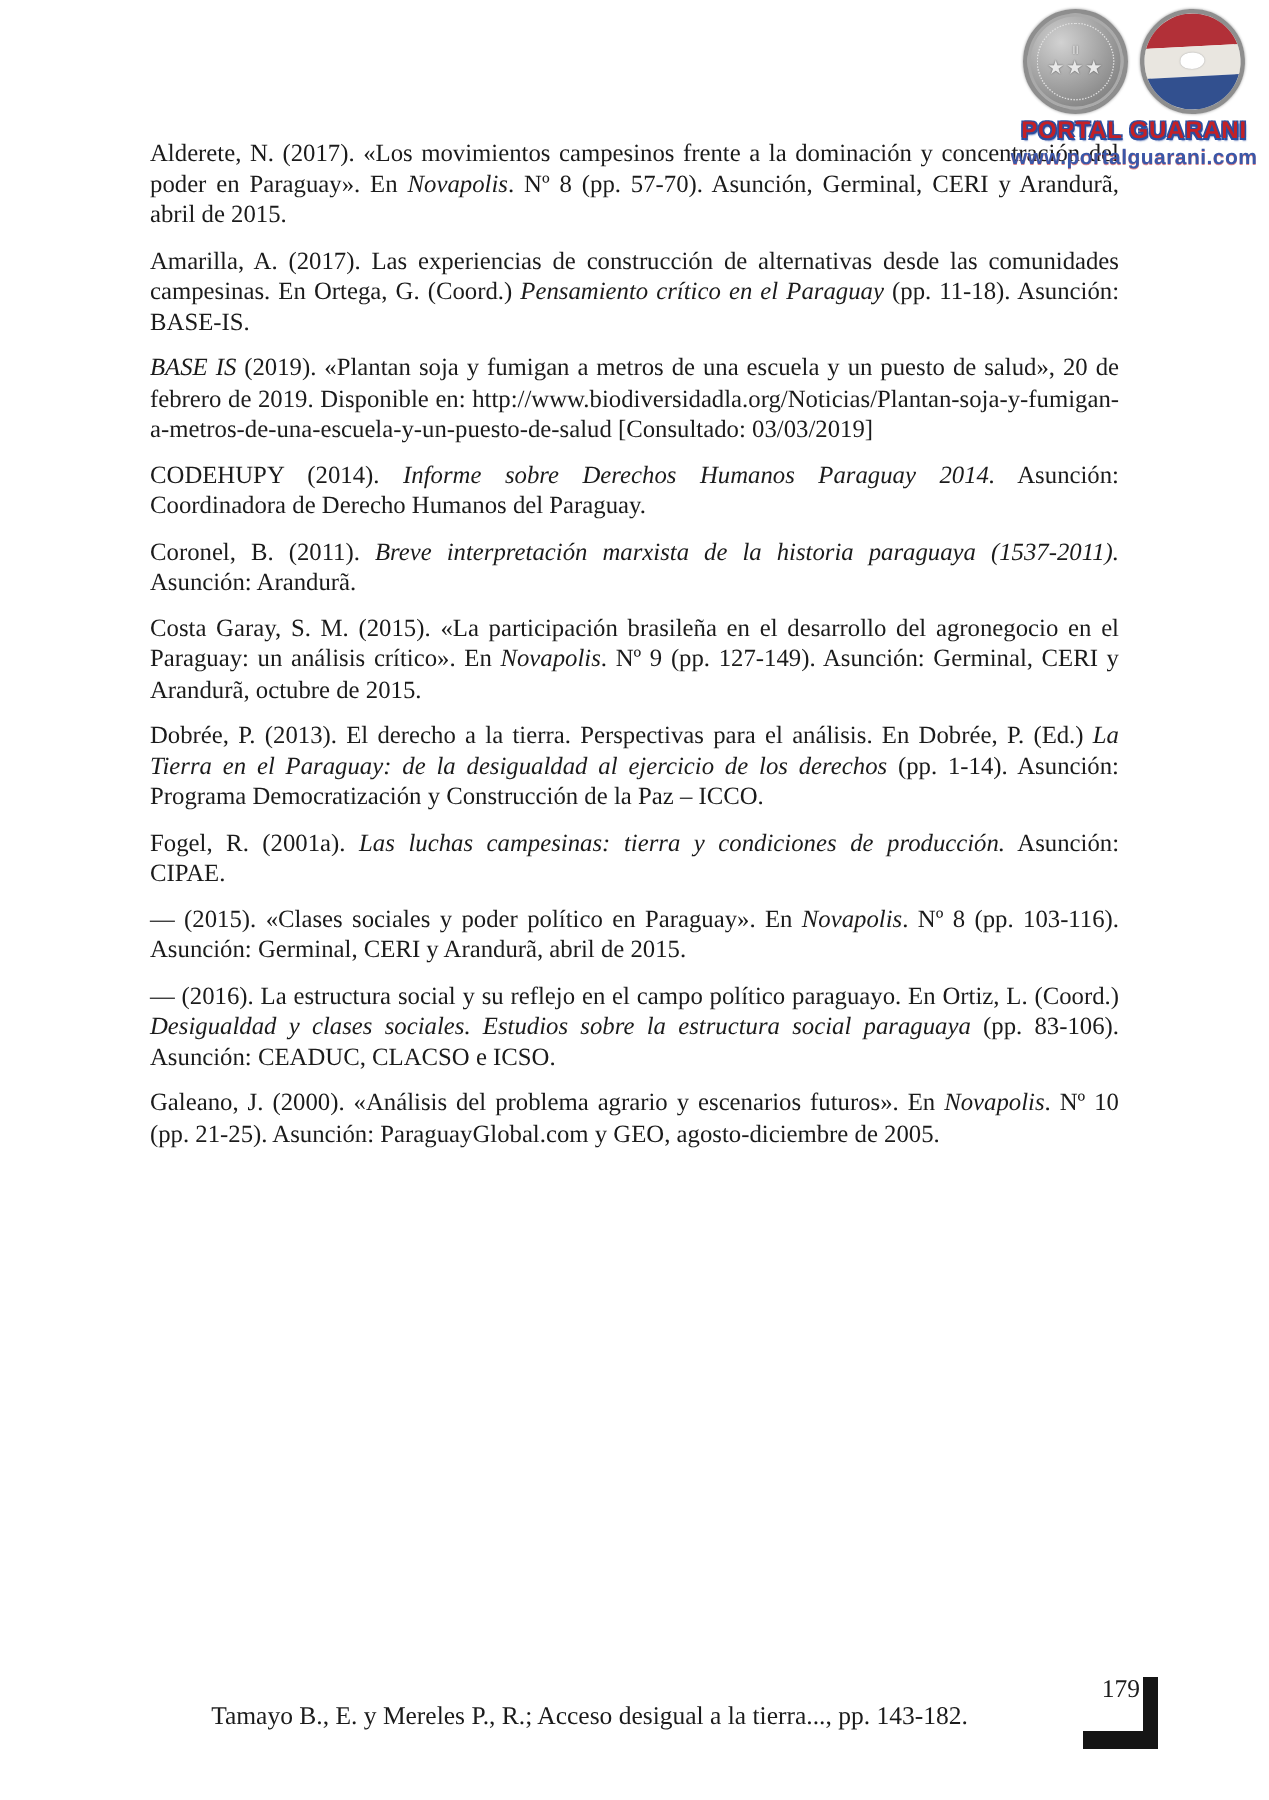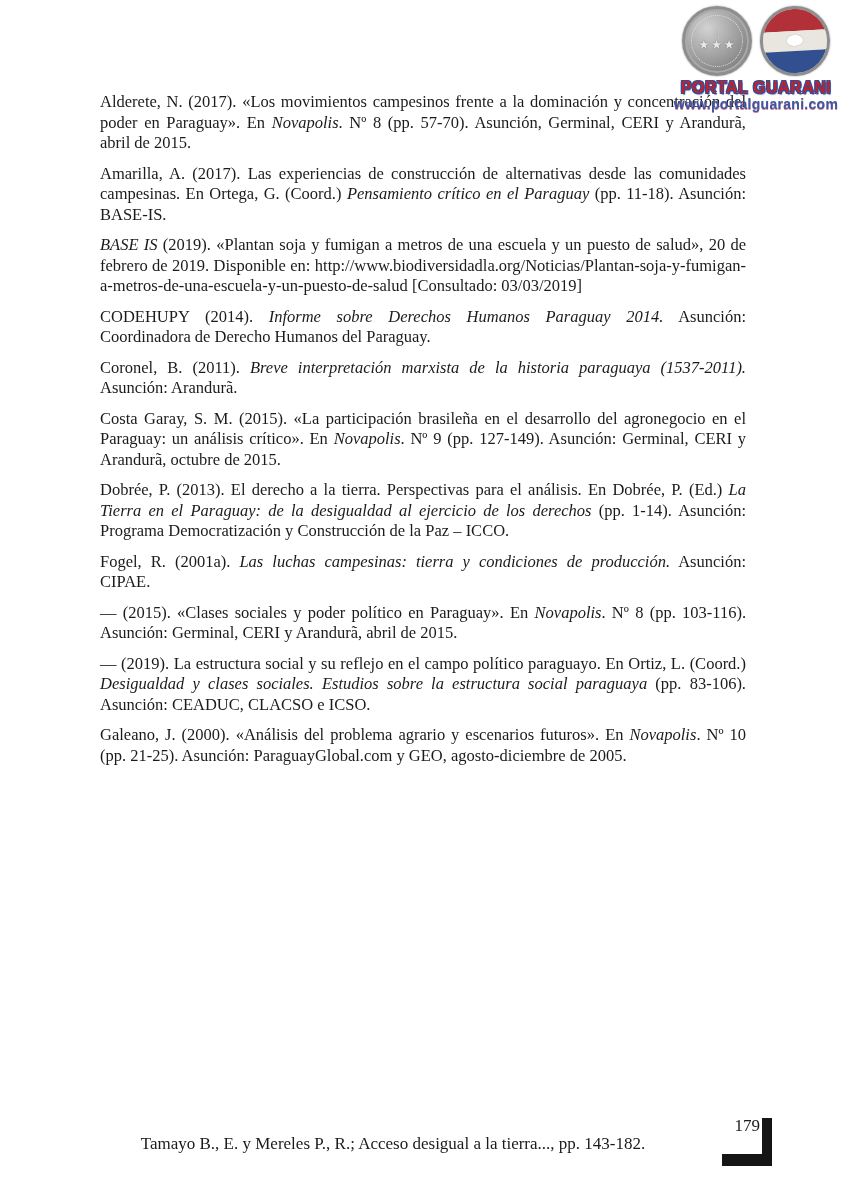--- a/index.html
+++ b/index.html
@@ -119,21 +119,21 @@
 <div class="content">
     <p class="ref"><span>Alderete, N. (2017). «Los movimientos campesinos frente a la dominación y concentración del poder en Paraguay». En </span><span class="it">Novapolis</span><span>. Nº 8 (pp. 57-70). Asunción, Germinal, CERI y Arandurã, abril de 2015.</span></p>
     <p class="ref"><span>Amarilla, A. (2017). Las experiencias de construcción de alternativas desde las comunidades campesinas. En Ortega, G. (Coord.) </span><span class="it">Pensamiento crítico en el Paraguay</span><span> (pp. 11-18). Asunción: BASE-IS.</span></p>
     <p class="ref"><span class="it">BASE IS</span><span> (2019). «Plantan soja y fumigan a metros de una escuela y un puesto de salud», 20 de febrero de 2019. Disponible en: http://www.biodiversidadla.org/Noticias/Plantan-soja-y-fumigan-a-metros-de-una-escuela-y-un-puesto-de-salud [Consultado: 03/03/2019]</span></p>
     <p class="ref"><span>CODEHUPY (2014). </span><span class="it">Informe sobre Derechos Humanos Paraguay 2014.</span><span> Asunción: Coordinadora de Derecho Humanos del Paraguay.</span></p>
     <p class="ref"><span>Coronel, B. (2011). </span><span class="it">Breve interpretación marxista de la historia paraguaya (1537-2011).</span><span> Asunción: Arandurã.</span></p>
     <p class="ref"><span>Costa Garay, S. M. (2015). «La participación brasileña en el desarrollo del agronegocio en el Paraguay: un análisis crítico». En </span><span class="it">Novapolis</span><span>. Nº 9 (pp. 127-149). Asunción: Germinal, CERI y Arandurã, octubre de 2015.</span></p>
     <p class="ref"><span>Dobrée, P. (2013). El derecho a la tierra. Perspectivas para el análisis. En Dobrée, P. (Ed.) </span><span class="it">La Tierra en el Paraguay: de la desigualdad al ejercicio de los derechos</span><span> (pp. 1-14). Asunción: Programa Democratización y Construcción de la Paz – ICCO.</span></p>
     <p class="ref"><span>Fogel, R. (2001a). </span><span class="it">Las luchas campesinas: tierra y condiciones de producción.</span><span> Asunción: CIPAE.</span></p>
     <p class="ref"><span>— (2015). «Clases sociales y poder político en Paraguay». En </span><span class="it">Novapolis</span><span>. Nº 8 (pp. 103-116). Asunción: Germinal, CERI y Arandurã, abril de 2015.</span></p>
-    <p class="ref"><span>— (2019). La estructura social y su reflejo en el campo político paraguayo. En Ortiz, L. (Coord.) </span><span class="it">Desigualdad y clases sociales. Estudios sobre la estructura social paraguaya</span><span> (pp. 83-106). Asunción: CEADUC, CLACSO e ICSO.</span></p>
+    <p class="ref"><span>— (2016). La estructura social y su reflejo en el campo político paraguayo. En Ortiz, L. (Coord.) </span><span class="it">Desigualdad y clases sociales. Estudios sobre la estructura social paraguaya</span><span> (pp. 83-106). Asunción: CEADUC, CLACSO e ICSO.</span></p>
     <p class="ref"><span>Galeano, J. (2000). «Análisis del problema agrario y escenarios futuros». En </span><span class="it">Novapolis</span><span>. Nº 10 (pp. 21-25). Asunción: ParaguayGlobal.com y GEO, agosto-diciembre de 2005.</span></p>
   </div>
 
 <div class="footer-citation">Tamayo B., E. y Mereles P., R.; Acceso desigual a la tierra..., pp. 143-182.</div>
 <div class="page-number">179</div>
 <div class="corner-mark">
   <div class="corner-vert"></div>
   <div class="corner-horiz"></div>
 </div>
 

